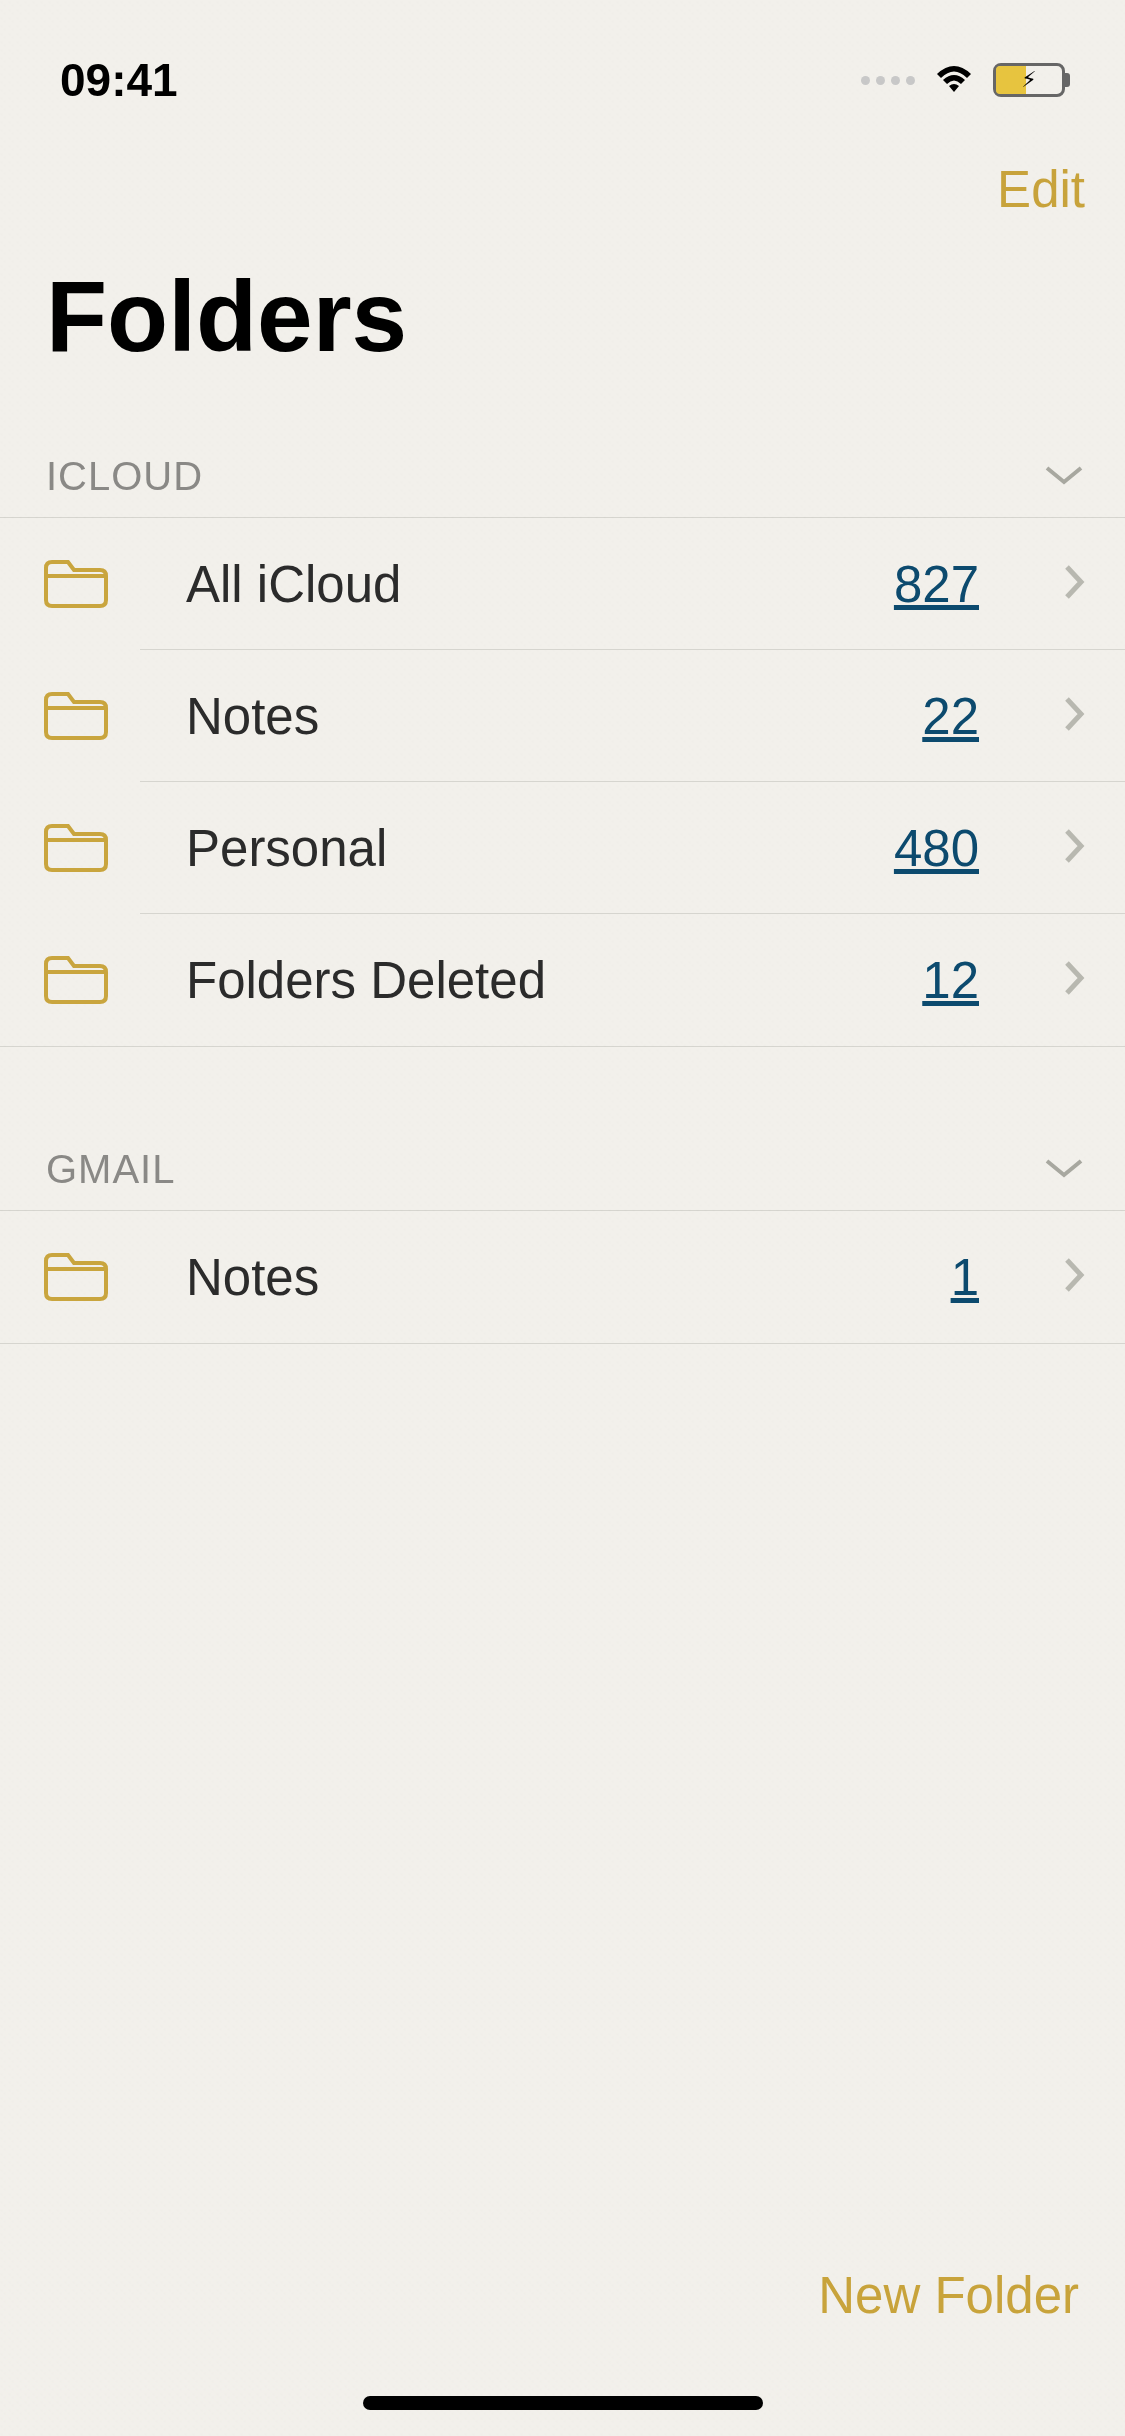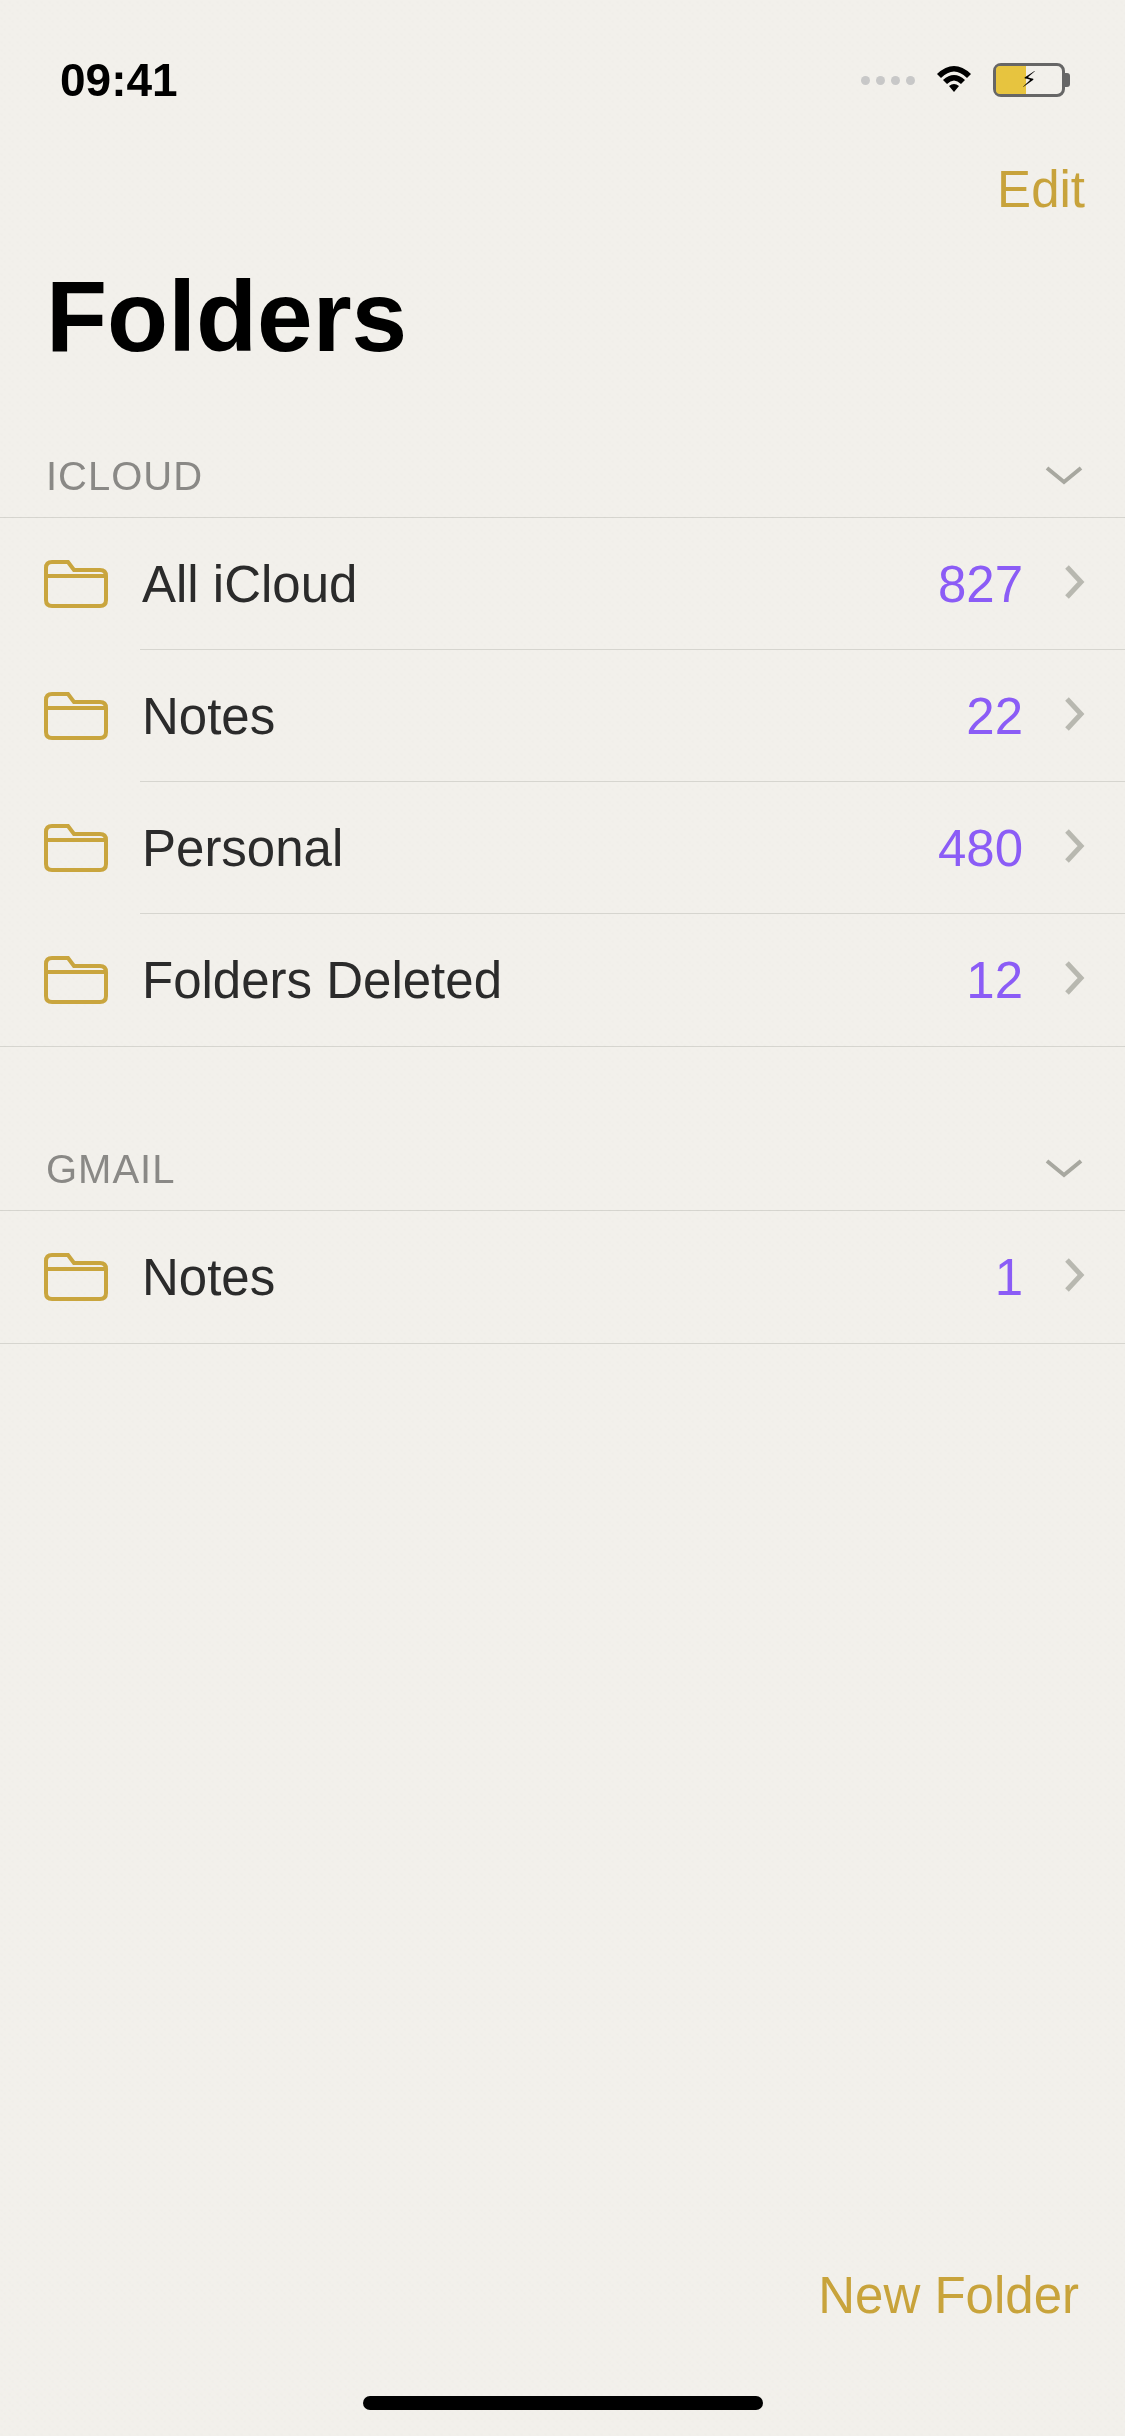--- a/index.html
+++ b/index.html
@@ -140,20 +140,21 @@
     .folder-list {
       border-top: 1.5px solid #d6d5cf;
       border-bottom: 1.5px solid #d6d5cf;
     }
     .folder-row {
       display: flex;
       align-items: center;
       padding: 0 40px 0 40px;
       height: 132px;
       position: relative;
+      gap: 44px;
     }
     .folder-row:not(:last-child)::after {
       content: "";
       position: absolute;
       bottom: 0;
       left: 140px;
       right: 0;
       height: 1.5px;
       background: #d6d5cf;
     }
@@ -167,22 +168,23 @@
       width: 100%;
       height: 100%;
     }
     .folder-name {
       font-size: 51px;
       color: #2b2b2b;
       flex: 1;
     }
     .folder-count {
       font-size: 51px;
-      color: #8b5cf6;
+      color: #0c4a6e;
       margin-right: 40px;
+      text-decoration: underline;
     }
     .row-chevron svg {
       width: 22px;
       height: 38px;
       stroke: #b8b8b0;
       stroke-width: 5;
       fill: none;
     }
     .row-chevron-circle {
       width: 44px;

